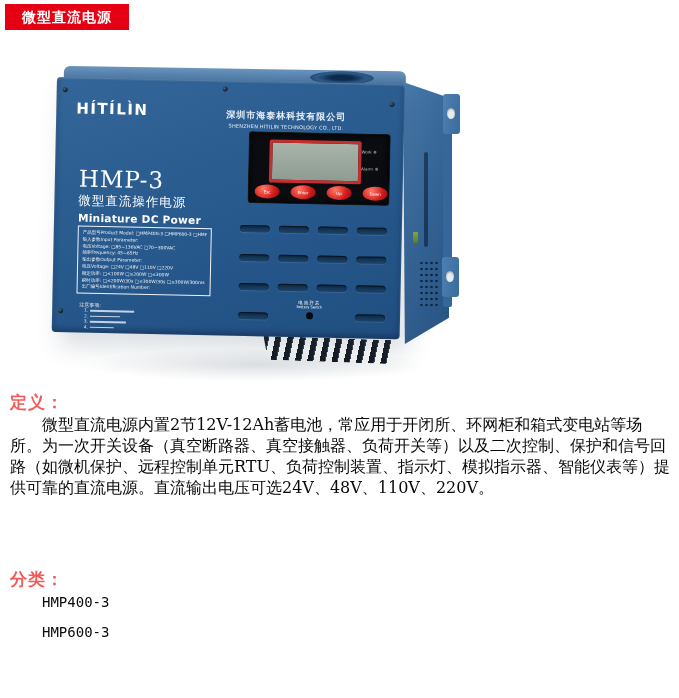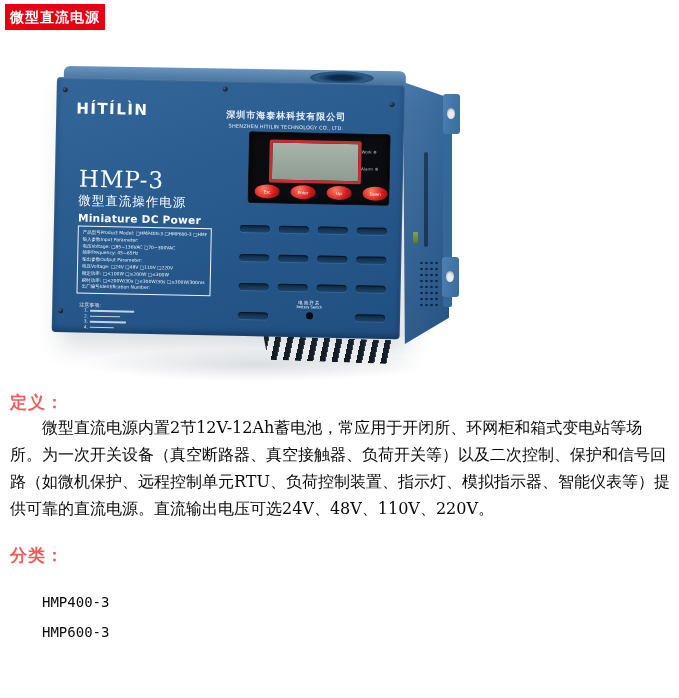--- a/index.html
+++ b/index.html
@@ -1,20 +1,20 @@
 <!DOCTYPE html>
 <html><head>
 <meta charset="utf-8">
 <style>
   html,body{margin:0;padding:0;background:#fff;}
   .page{position:relative;width:679px;height:698px;background:#ffffff;overflow:hidden;
         outline:1px solid #f0f0f0;font-family:"DejaVu Sans",sans-serif;}
 
   
-  .badge{position:absolute;left:5px;top:4px;height:26px;line-height:26px;padding:0 5px;
+  .badge{position:absolute;left:5px;top:4px;height:26px;line-height:26px;padding:0 17px;
          background:#e60013;color:#fff;font-size:14px;font-weight:bold;letter-spacing:1px;}
 
   
   .photo{position:absolute;left:20px;top:52px;width:460px;height:340px;background:#fff;}
   .dev-shadow{position:absolute;left:50px;top:295px;width:370px;height:36px;
               background:radial-gradient(ellipse at center,rgba(30,50,70,.14),transparent 65%);}
   .dev-top{position:absolute;left:44px;top:14px;width:342px;height:16px;border-radius:6px 6px 0 0;
            background:linear-gradient(#6a94bd,#41709b);transform:rotate(0.9deg);transform-origin:0 0;}
   .fan{position:absolute;left:246px;top:1px;width:64px;height:13px;border-radius:50%;
        background:radial-gradient(ellipse at center,#0d2c4d 25%,#2f5c88 55%,#16375c 100%);}
@@ -83,23 +83,23 @@
         box-shadow:inset 0 1px 1px rgba(0,0,0,.6),0 1px 1px rgba(120,160,200,.25);}
   .slot.hidden{visibility:hidden;}
   .battery{position:absolute;left:234px;top:218px;width:46px;text-align:center;color:#fff;}
   .battery .b-cn{font-size:4.5px;letter-spacing:1px;}
   .battery .b-en{font-size:3.5px;}
   .b-hole{width:7px;height:7px;border-radius:50%;background:#05090e;margin:3px auto 0;}
 
   
   .heading{position:absolute;left:10px;font-size:17px;font-weight:bold;color:#f35b5b;
            font-family:"DejaVu Serif",serif;letter-spacing:1px;}
-  .h-def{top:391px;} .h-cls{top:544px;}
+  .h-def{top:391px;} .h-cls{top:568px;}
   .def-body{position:absolute;left:10px;top:414px;width:662px;margin:0;text-indent:2em;
-            font-family:"DejaVu Serif",serif;font-size:16px;line-height:27px;color:#0a0a0a;}
+            font-family:"DejaVu Serif",serif;font-size:16px;line-height:21px;color:#0a0a0a;}
   .cls-subtitle{position:absolute;left:42px;top:568px;font-family:"DejaVu Serif",serif;
                 font-size:15px;color:#0a0a0a;}
   .model-item{position:absolute;left:42px;font-family:"DejaVu Sans Mono",monospace;
               font-size:14px;color:#0a0a0a;}
   .m0{top:594px;} .m1{top:624px;} .m2{top:654px;margin-top:43px;}
 </style>
 </head>
 <body>
 
 <div class="page">

